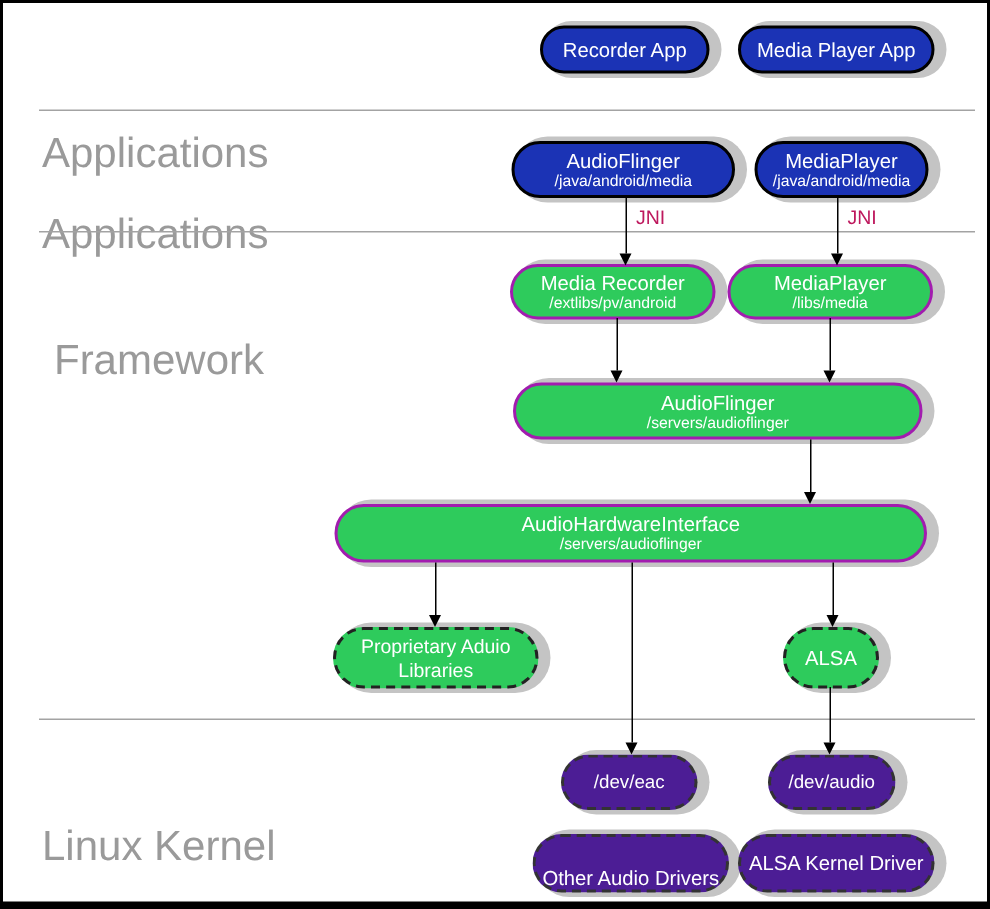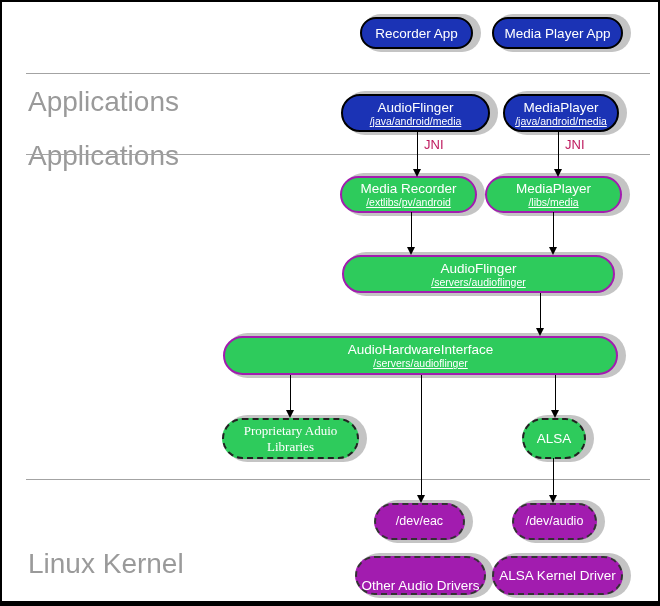--- a/index.html
+++ b/index.html
@@ -17,36 +17,36 @@
 
   
   .divider{position:absolute;left:24px;width:624px;height:1px;background:#a3a3a3;}
   #div1{top:71px;} #div2{top:152px;} #div3{top:477px;}
 
   
   .node{position:absolute;box-sizing:border-box;border-radius:999px;
         display:flex;flex-direction:column;align-items:center;justify-content:center;
         color:#fff;text-align:center;box-shadow:5px 0 0 3px #c4c4c4;}
   .node .lbl{font-size:13.5px;line-height:15px;}
-  .node .sub{font-size:10.5px;line-height:12px;text-decoration:underline;}
+  .node .sub{font-size:10.5px;line-height:12px;}
   .blue{background:#1b33b5;border:2px solid #000;}
   .green{background:#2ecb5c;border:2px solid #a21caf;}
   .green-dashed{background:#2ecb5c;border:2px dashed #222;}
-  .red-dashed{background:#a21caf;border:2px dashed #333;}
+  .red-dashed{background:#4c1d95;border:2px dashed #333;}
 
   #n-recorder-app{left:358px;top:15px;width:113px;height:32px;font-size:14px;}
   #n-media-player-app{left:490px;top:15px;width:131px;height:32px;font-size:14px;}
   #n-media-recorder-fw{left:339px;top:92px;width:149px;height:38px;}
   #n-media-player-fw{left:501px;top:92px;width:116px;height:38px;}
   #n-media-recorder-lib{left:338px;top:174px;width:137px;height:37px;}
   #n-media-player-lib{left:483px;top:174px;width:137px;height:37px;}
   #n-audioflinger{left:340px;top:253px;width:273px;height:38px;}
   #n-ahi{left:221px;top:334px;width:395px;height:39px;}
   #n-proprietary{left:220px;top:416px;width:137px;height:41px;}
-  #n-proprietary .lbl{font-size:13px;line-height:16px;font-family:Liberation Serif, serif;}
+  #n-proprietary .lbl{font-size:13px;line-height:16px;}
   #n-alsa{left:520px;top:416px;width:64px;height:41px;}
   #n-dev-eac{left:372px;top:501px;width:91px;height:37px;}
   #n-dev-eac .lbl,#n-dev-audio .lbl{font-size:12.5px;}
   #n-dev-audio{left:510px;top:501px;width:85px;height:37px;}
   #n-other-drivers{left:353px;top:554px;width:131px;height:39px;justify-content:flex-end;}
   #n-alsa-driver{left:490px;top:554px;width:131px;height:39px;}
 
   
   .vline{position:absolute;width:1px;background:#000;}
   .arrowhead{position:absolute;width:0;height:0;
@@ -68,20 +68,21 @@
 </head>
 <body>
 
 <div id="frame">
 
   <div class="layer-label" id="lbl-applications">
     <div class="ln1">Applications</div>
   </div>
   <div class="layer-label" id="lbl-framework">
     <div class="ln1">Applications</div>
+    <div class="ln2">Framework</div>
   </div>
   <div class="layer-label" id="lbl-kernel">
     <div class="ln1">Linux Kernel</div>
   </div>
 
   <div class="divider" id="div1"></div>
   <div class="divider" id="div2"></div>
   <div class="divider" id="div3"></div>
 
   <div class="node blue" id="n-media-player-app">

